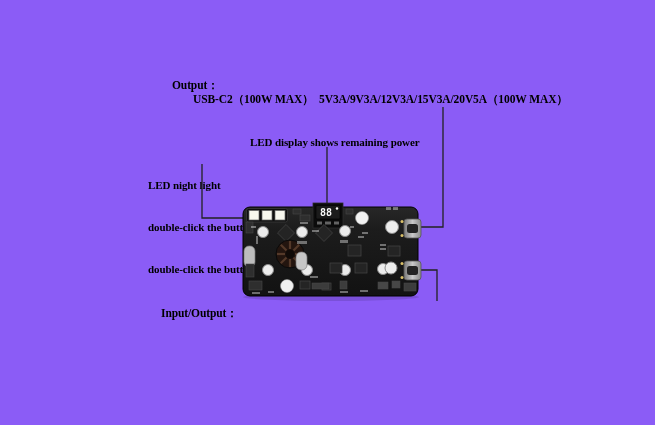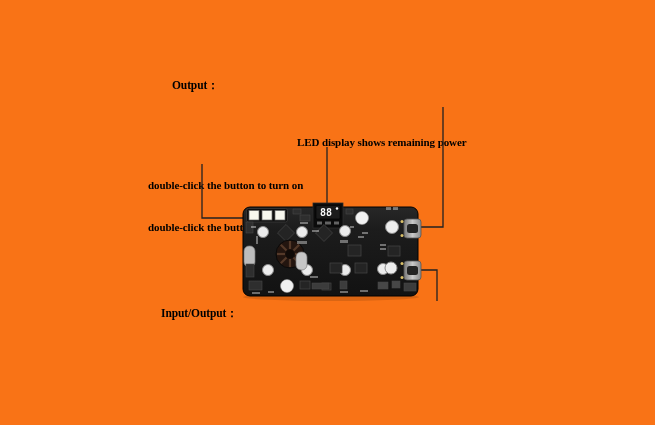--- a/index.html
+++ b/index.html
@@ -1,33 +1,35 @@
 <!DOCTYPE html>
 <html><head>
 <meta charset="utf-8">
 <style>
   html,body{margin:0;padding:0;background:#ffffff;}
   #stage{
-    position:relative;width:655px;height:425px;background:#f97316;overflow:hidden;
+    position:relative;width:655px;height:425px;background:#8b5cf6;overflow:hidden;
     font-family:"Liberation Serif","DejaVu Serif",serif;color:#000;
   }
   .ann{position:absolute;font-weight:bold;font-size:11.5px;line-height:14px;white-space:pre;letter-spacing:-0.1px;}
   .ann.small{font-size:11px;}
   #pcb-svg{position:absolute;left:0;top:0;}
 </style>
 </head>
 <body>
 
 <div id="stage">
 
   <div class="ann" style="left:172px;top:78px;">Output：</div>
+  <div class="ann" style="left:193px;top:92px;">USB-C2（100W MAX）  5V3A/9V3A/12V3A/15V3A/20V5A（100W MAX）</div>
 
-  <div class="ann small" style="left:250px;top:135px;margin-left:47px;">LED display shows remaining power</div>
+  <div class="ann small" style="left:250px;top:135px;">LED display shows remaining power</div>
 
   <div class="ann small" style="left:148px;top:150px;">
+    <div>LED night light</div>
     <div>double-click the button to turn on</div>
     <div>double-click the button to turn off</div>
   </div>
 
   <div class="ann" style="left:161px;top:306px;">Input/Output：</div>
 
   <svg id="pcb-svg" width="655" height="425" viewBox="0 0 655 425">
     <defs>
       <linearGradient id="gBoard" x1="0" y1="0" x2="0" y2="1">
         <stop offset="0" stop-color="#272727"></stop>

